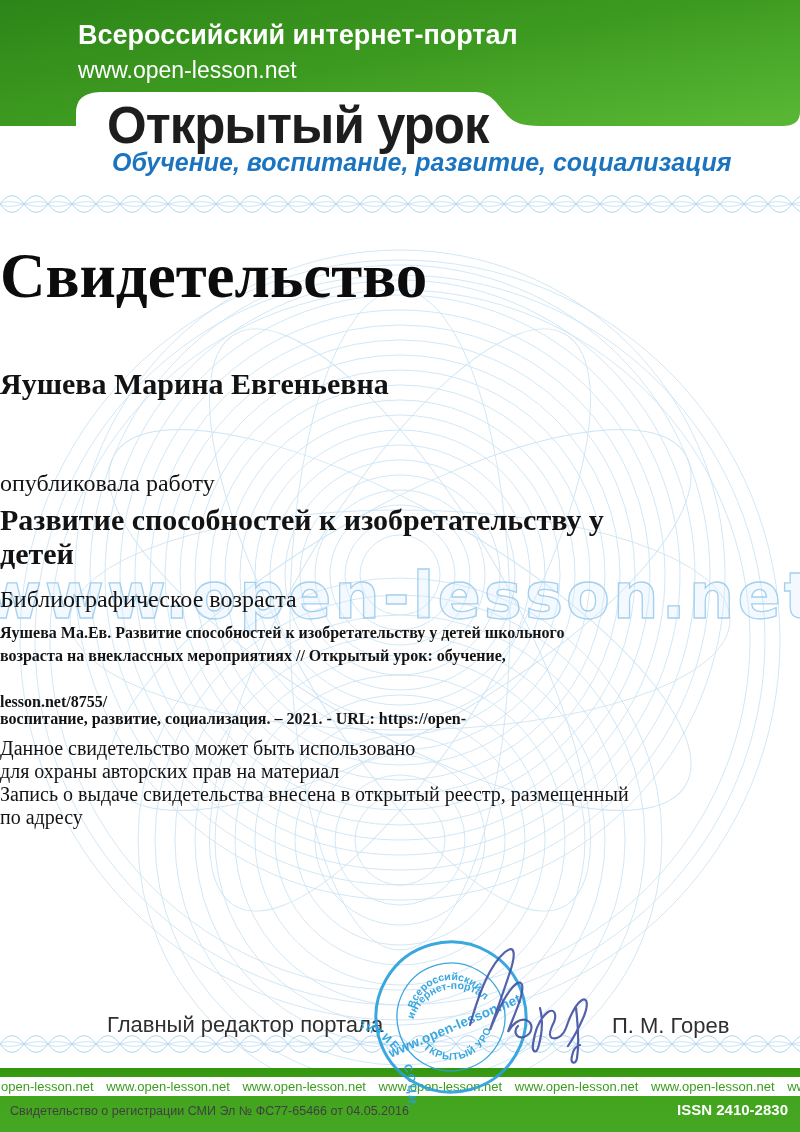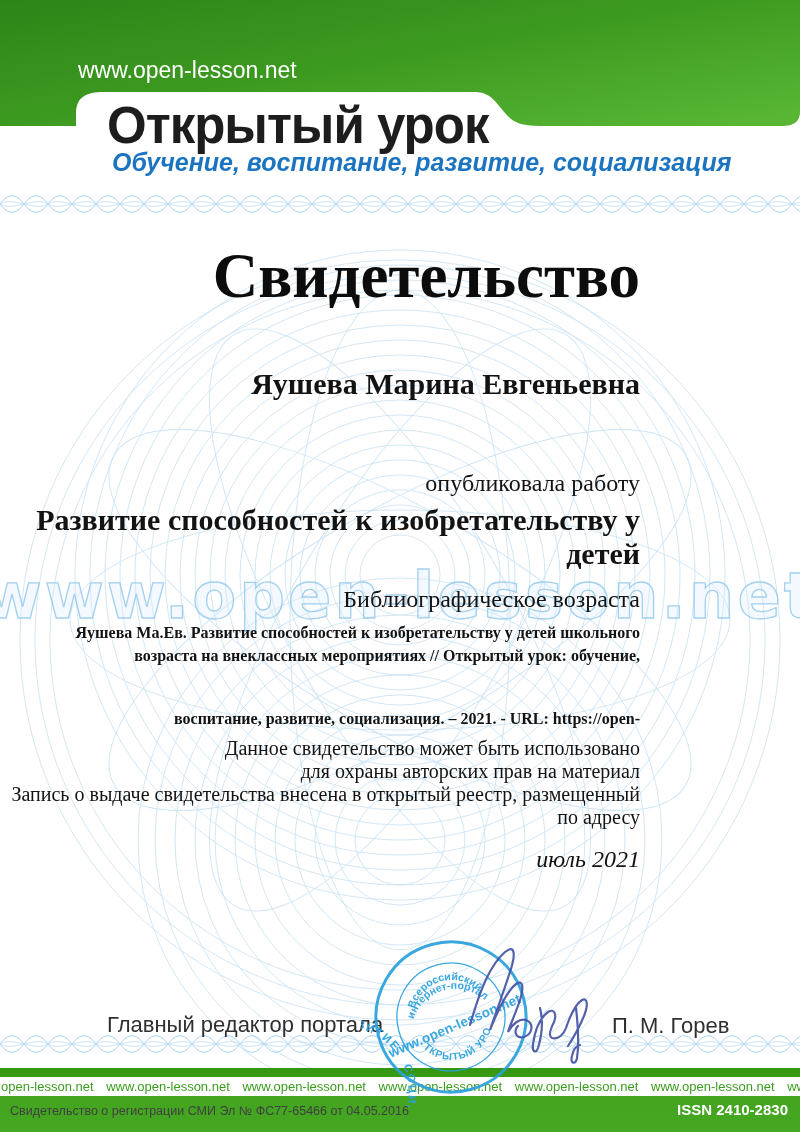--- a/index.html
+++ b/index.html
@@ -12,21 +12,21 @@
   #header-svg{position:absolute;left:0;top:0;width:800px;height:160px;z-index:2;}
   .portal-title{left:78px;top:20px;color:#ffffff;font-family:"Liberation Sans",sans-serif;
                 font-weight:bold;font-size:27px;z-index:3;}
   .portal-url{left:78px;top:57px;color:#ffffff;font-family:"Liberation Sans",sans-serif;
               font-size:23px;z-index:3;}
   .site-name{left:107px;top:96px;color:#1d1d1d;font-family:"Liberation Sans",sans-serif;
              font-weight:bold;font-size:51px;letter-spacing:-1px;z-index:3;}
   .site-tagline{left:112px;top:148px;color:#1b74c0;font-family:"Liberation Sans",sans-serif;
                 font-weight:bold;font-style:italic;font-size:25px;z-index:3;}
   
-  .ctext{left:0;width:640px;text-align:right;color:#131313;z-index:3;}
+  .ctext{left:0;width:640px;text-align:left;color:#131313;z-index:3;}
   .cert-title{top:240px;font-size:63px;font-weight:bold;color:#0c0c0c;}
   .confirm-line{top:329px;font-size:27px;}
   .recipient{top:367px;font-size:30px;font-weight:bold;}
   .published{top:470px;font-size:24px;}
   .work-title{font-size:30px;font-weight:bold;}
   .wt1{top:503px;} .wt2{top:538px;}
   .bib-label{top:586px;font-size:24px;}
   .bib-line{font-size:16px;font-weight:bold;}
   .bl1{top:624px;} .bl2{top:647px;} .bl3{top:670px;margin-top:40px;} .bl4{top:693px;}
   .usage-line{font-size:20px;}
@@ -121,36 +121,37 @@
     <defs>
       <linearGradient id="hg" x1="0" y1="0" x2="1" y2="0.9">
         <stop offset="0" stop-color="#2c8518"></stop>
         <stop offset="0.5" stop-color="#3d9a20"></stop>
         <stop offset="1" stop-color="#58b634"></stop>
       </linearGradient>
     </defs>
     <path d="M0,0 H800 V112 Q800,126 782,126 H540 C514,126 510,119 500,107
              C490,94 484,92 472,92 H104 C86,92 76,97 76,114 V126 H0 Z" fill="url(#hg)"></path>
   </svg>
+  <div class="abs portal-title">Всероссийский интернет-портал</div>
   <div class="abs portal-url">www.open-lesson.net</div>
   <div class="abs site-name">Открытый урок</div>
   <div class="abs site-tagline">Обучение, воспитание, развитие, социализация</div>
 
   <div class="abs ctext cert-title">Свидетельство</div>
   <div class="abs ctext recipient">Яушева Марина Евгеньевна</div>
   <div class="abs ctext published">опубликовала работу</div>
   <div class="abs ctext work-title wt1">Развитие способностей к изобретательству у детей</div>
   <div class="abs ctext bib-label">Библиографическое возраста</div>
   <div class="abs ctext bib-line bl1">Яушева Ма.Ев. Развитие способностей к изобретательству у детей школьного</div>
   <div class="abs ctext bib-line bl2">возраста на внеклассных мероприятиях // Открытый урок: обучение,</div>
   <div class="abs ctext bib-line bl3">воспитание, развитие, социализация. – 2021. - URL: https://open-</div>
+  <div class="abs ctext bib-line bl4">lesson.net/8755/</div>
   <div class="abs ctext usage-line ul1">Данное свидетельство может быть использовано</div>
   <div class="abs ctext usage-line ul2">для охраны авторских прав на материал</div>
   <div class="abs ctext usage-line ul3">Запись о выдаче свидетельства внесена в открытый реестр, размещенный по адресу</div>
-  <div class="abs ctext issue-date">июль 2021</div>
 
   <div class="abs editor-label">Главный редактор портала</div>
   <div class="abs editor-name">П. М. Горев</div>
 
   <svg id="stamp-svg" viewBox="-90 -90 180 180" xmlns="http://www.w3.org/2000/svg">
     <g transform="rotate(-15)" stroke="none" fill="#2aa0dc" opacity="0.92" font-family="Liberation Sans, sans-serif">
       <circle r="75" fill="none" stroke="#2aa0dc" stroke-width="3"></circle>
       <circle r="54" fill="none" stroke="#2aa0dc" stroke-width="1.3"></circle>
       <defs>
         <path id="ringPath" d="M -62,22.6 A 66 66 0 1 1 -62.4,21.5"></path>

